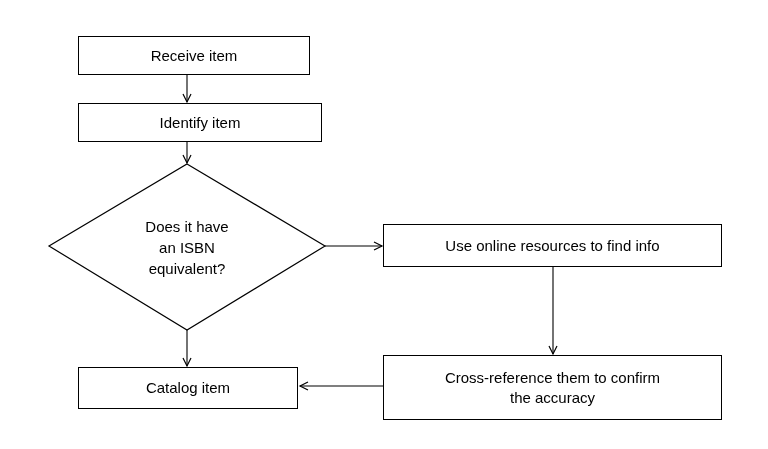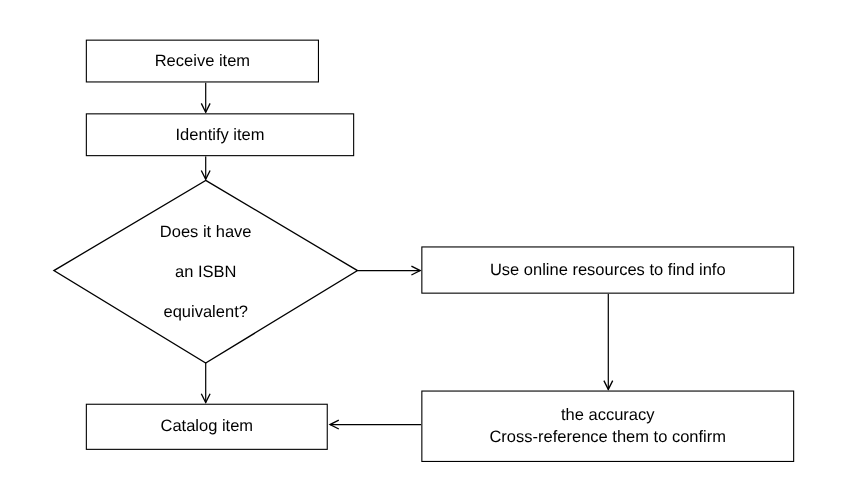--- a/index.html
+++ b/index.html
@@ -27,21 +27,21 @@
     justify-content: center;
     text-align: center;
     font-size: 15px;
     line-height: 20px;
   }
   .diamond-label {
     position: absolute;
     display: flex;
     flex-direction: column;
     align-items: center;
-    justify-content: space-between;
+    justify-content: center;
     text-align: center;
     font-size: 15px;
     line-height: 21px;
   }
   .diamond-label span, .node span { display: block; white-space: nowrap; }
 </style>
 </head>
 <body>
 
 <div class="canvas">
@@ -56,40 +56,40 @@
     <polygon points="187,164 325,246 187,330 49,246" fill="#ffffff" stroke="#000000" stroke-width="1.2"></polygon>
 
     <line x1="187" y1="75" x2="187" y2="102" stroke="#000000" stroke-width="1.1" marker-end="url(#openArrow)"></line>
     <line x1="187" y1="142" x2="187" y2="163" stroke="#000000" stroke-width="1.1" marker-end="url(#openArrow)"></line>
     <line x1="325" y1="246" x2="382" y2="246" stroke="#000000" stroke-width="1.1" marker-end="url(#openArrow)"></line>
     <line x1="553" y1="267" x2="553" y2="354" stroke="#000000" stroke-width="1.1" marker-end="url(#openArrow)"></line>
     <line x1="383" y1="386" x2="300" y2="386" stroke="#000000" stroke-width="1.1" marker-end="url(#openArrow)"></line>
     <line x1="187" y1="330" x2="187" y2="366" stroke="#000000" stroke-width="1.1" marker-end="url(#openArrow)"></line>
   </svg>
 
-  <div class="node" style="left:78px; top:36px; width:212px; height:39px;">
+  <div class="node" style="left:78px; top:36px; width:232px; height:39px;">
     <span>Receive item</span>
   </div>
 
   <div class="node" style="left:78px; top:103px; width:244px; height:39px;">
     <span>Identify item</span>
   </div>
 
   <div class="diamond-label" style="left:107px; top:200px; width:160px; height:94px;">
     <span>Does it have</span>
     <span>an ISBN</span>
     <span>equivalent?</span>
   </div>
 
   <div class="node" style="left:383px; top:224px; width:339px; height:43px;text-align:right;">
     <span>Use online resources to find info</span>
   </div>
 
   <div class="node" style="left:383px; top:355px; width:339px; height:65px;">
+    <span>Cross-reference them to confirm</span>
     <span>the accuracy</span>
-    <span>Cross-reference them to confirm</span>
   </div>
 
   <div class="node" style="left:78px; top:367px; width:220px; height:42px;">
     <span>Catalog item</span>
   </div>
 
 </div>
 
 </body></html>

